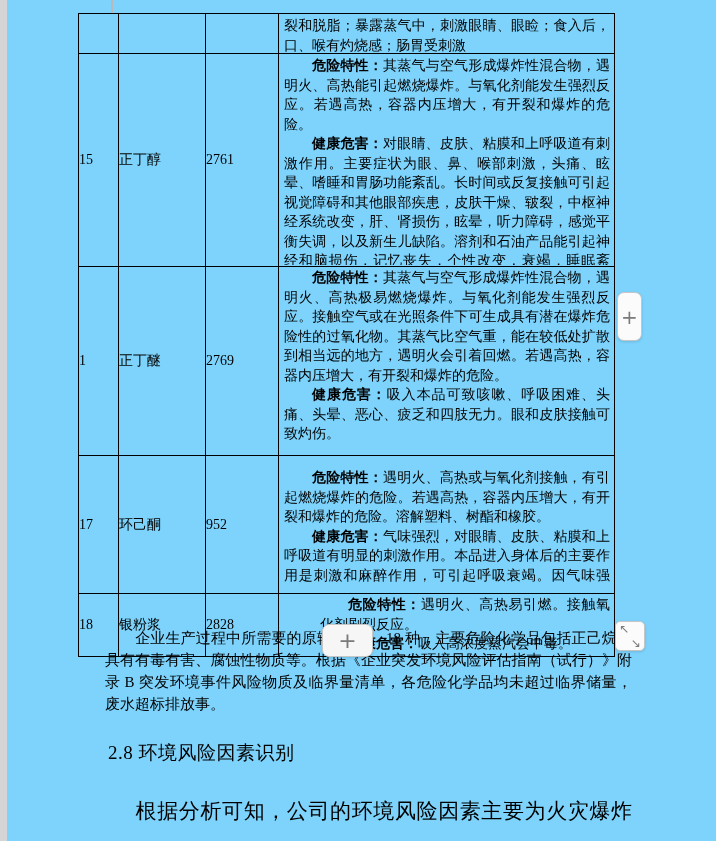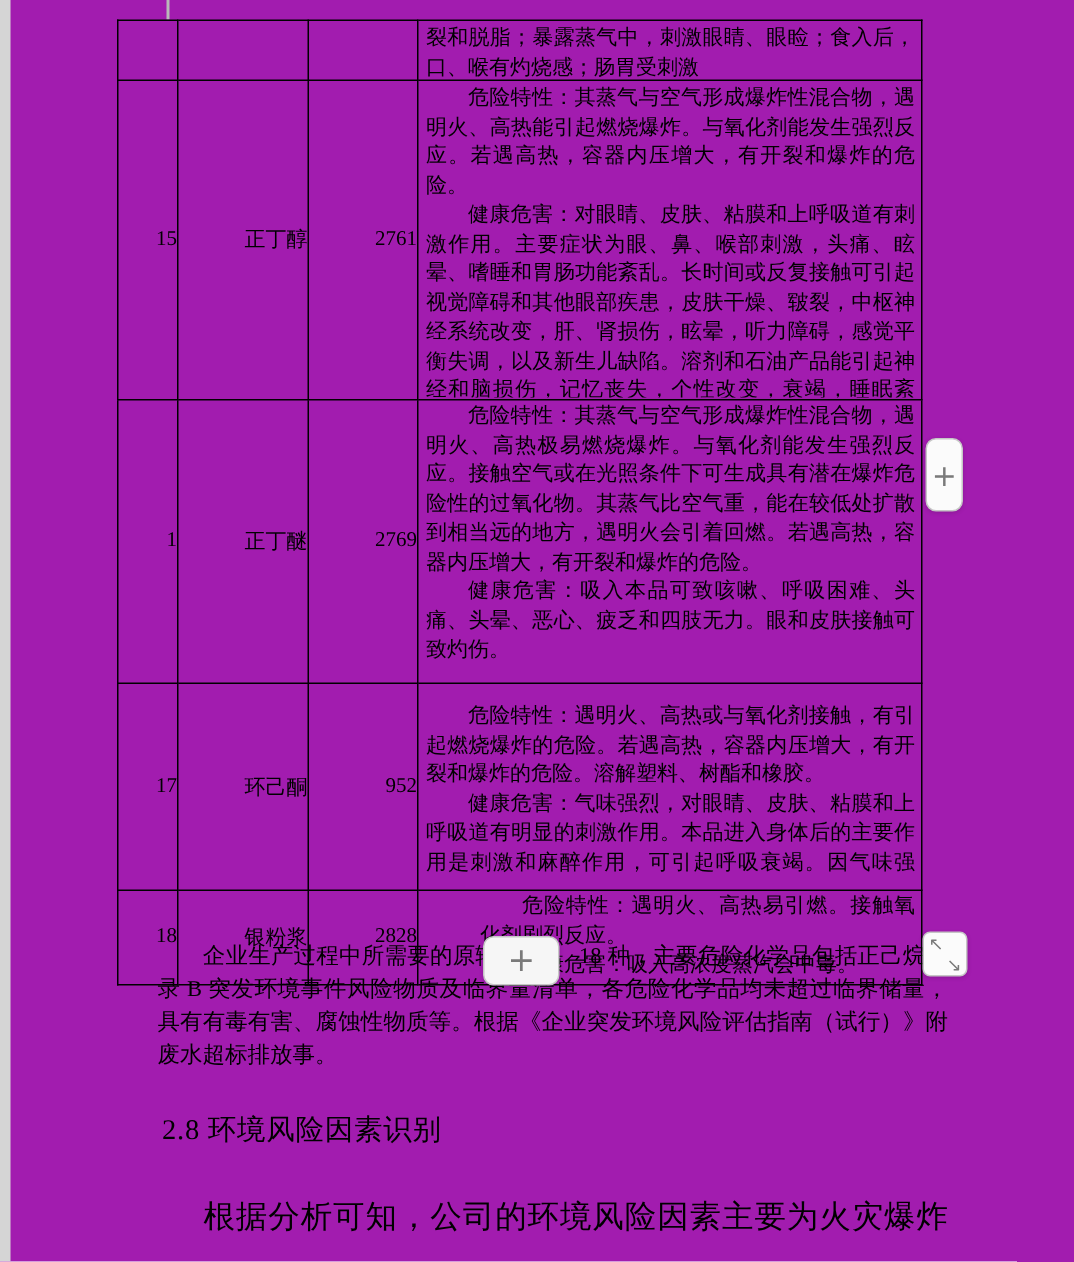--- a/index.html
+++ b/index.html
@@ -1,33 +1,33 @@
 <!DOCTYPE html>
 <html><head>
 <meta charset="utf-8">
 <style>
   * { margin:0; padding:0; box-sizing:border-box; }
   html,body { width:716px; height:841px; background:#ffffff; overflow:hidden;
               font-family:"Liberation Serif","DejaVu Serif",serif; color:#000; }
-  .page { position:relative; width:716px; height:841px; background:#a21caf; }
+  .page { position:relative; width:716px; height:841px; background:#7dd3fc; }
 
   .edge-strip { position:absolute; left:0; top:0; width:7px; height:841px; background:#d5d5d5; }
   .caret { position:absolute; left:111px; top:0; width:2px; height:13px; background:#b9b9b9; }
 
   
   table.hazard { position:absolute; left:78px; top:13px; width:536px;
                  border-collapse:collapse; table-layout:fixed; }
   table.hazard td { border:1.5px solid #000; vertical-align:middle; font-size:14px; }
-  td.c-no, td.c-name, td.c-un { text-align:right; }
+  td.c-no, td.c-name, td.c-un { text-align:left; }
   td.c-desc { vertical-align:top; }
   .descbox { overflow:hidden; padding:1px 4px 0 5px; text-align:justify;
              font-size:14px; line-height:19.5px; }
   .descbox p { text-indent:2em; margin:0; }
   .descbox p.cont { text-indent:0; }
-  .descbox b { font-weight:normal; }
+  .descbox b { font-weight:bold; }
   tr.rA  td { height:40px; }  tr.rA  .descbox { height:37px; }
   tr.r15 td { height:213px; } tr.r15 .descbox { height:210px; }
   tr.r16 td { height:158px; } tr.r16 .descbox { height:188px; }
   tr.r17 td { height:138px; } tr.r17 .descbox { height:115px; }
   tr.r18 td { height:58px; }  tr.r18 .descbox { height:62px;margin-left:36px; }
 
   
   .para1 { position:absolute; left:105px; top:627px; width:527px;
            font-size:15px; line-height:22px; }
   .para1 .jline { text-align:justify; text-align-last:justify; height:22px; overflow:hidden; }
@@ -127,22 +127,22 @@
           <p><b>危险特性：</b><span>遇明火、高热易引燃。接触氧化剂剧烈反应。</span></p>
           <p><b>健康危害：</b><span>吸入高浓度蒸汽会中毒。</span></p>
         </div>
       </td>
     </tr>
   </tbody>
     </table>
 
   <div class="para1">
     <div class="jline"><span class="indent"></span><span>企业生产过程中所需要的原辅</span><span class="btn-gap"></span><span>18 种，主要危险化学品包括正己烷、</span></div>
+    <div class="jline">具有有毒有害、腐蚀性物质等。根据《企业突发环境风险评估指南（试行）》附</div>
     <div class="jline">录 B 突发环境事件风险物质及临界量清单，各危险化学品均未超过临界储量，</div>
-    <div class="jline">具有有毒有害、腐蚀性物质等。根据《企业突发环境风险评估指南（试行）》附</div>
     <div class="lline">废水超标排放事。</div>
   </div>
 
   <div class="sec-heading">2.8 环境风险因素识别</div>
 
   <div class="para2">
     <div class="jline"><span class="indent"></span><span>根据分析可知，公司的环境风险因素主要为火灾爆炸事件、废水超标排放事</span></div>
   </div>
 
   <div class="ctl zoom-plus">

